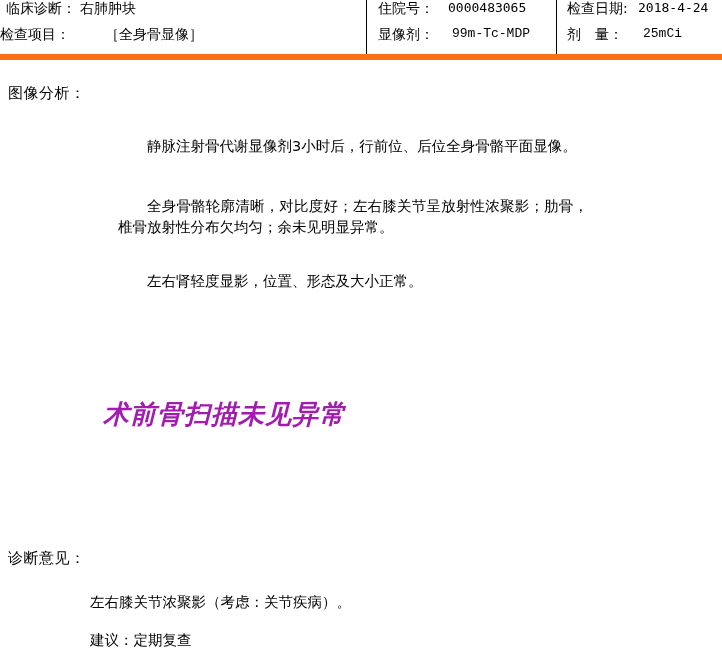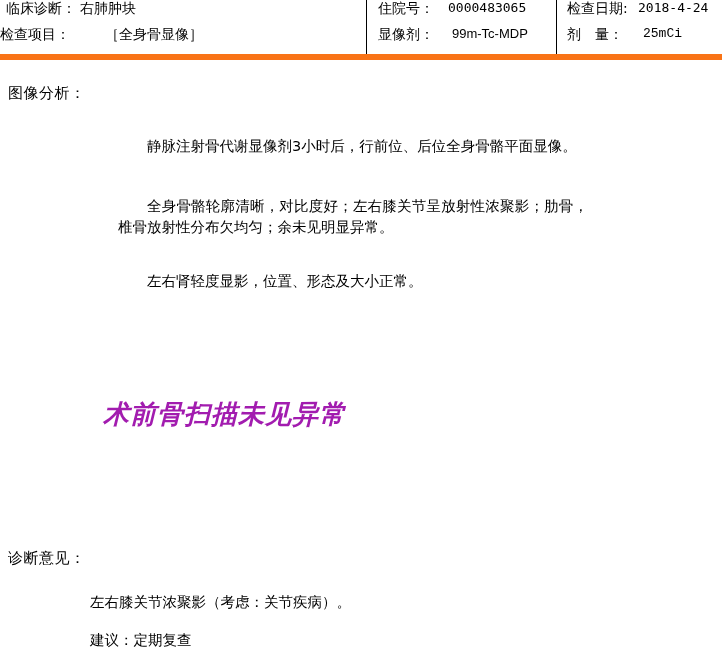--- a/index.html
+++ b/index.html
@@ -41,21 +41,21 @@
   .c-diag-label { margin-left: 6px; }
   .c-diag-value { margin-left: 4px; }
   .c-admission-label { position: absolute; left: 378px; }
   .c-admission-value { position: absolute; left: 448px; font-family: "DejaVu Sans Mono", "Liberation Mono", monospace; font-size: 13px; }
   .c-date-label { position: absolute; left: 567px; }
   .c-date-value { position: absolute; left: 638px; font-family: "DejaVu Sans Mono", "Liberation Mono", monospace; font-size: 13px; }
 
   .c-item-label { margin-left: 0; }
   .c-item-value { position: absolute; left: 105px; }
   .c-tracer-label { position: absolute; left: 378px; }
-  .c-tracer-value { position: absolute; left: 452px; font-family: Liberation Sans, sans-serif; font-size: 13px; }
+  .c-tracer-value { position: absolute; left: 452px; font-family: Liberation Mono, monospace; font-size: 13px; }
   .c-dose-label { position: absolute; left: 567px; }
   .c-dose-value { position: absolute; left: 643px; font-family: Liberation Mono, monospace; font-size: 13px; }
 
   .vline {
     position: absolute;
     top: 0;
     width: 0;
     border-left: 1px solid #000;
     height: 54px;
   }

